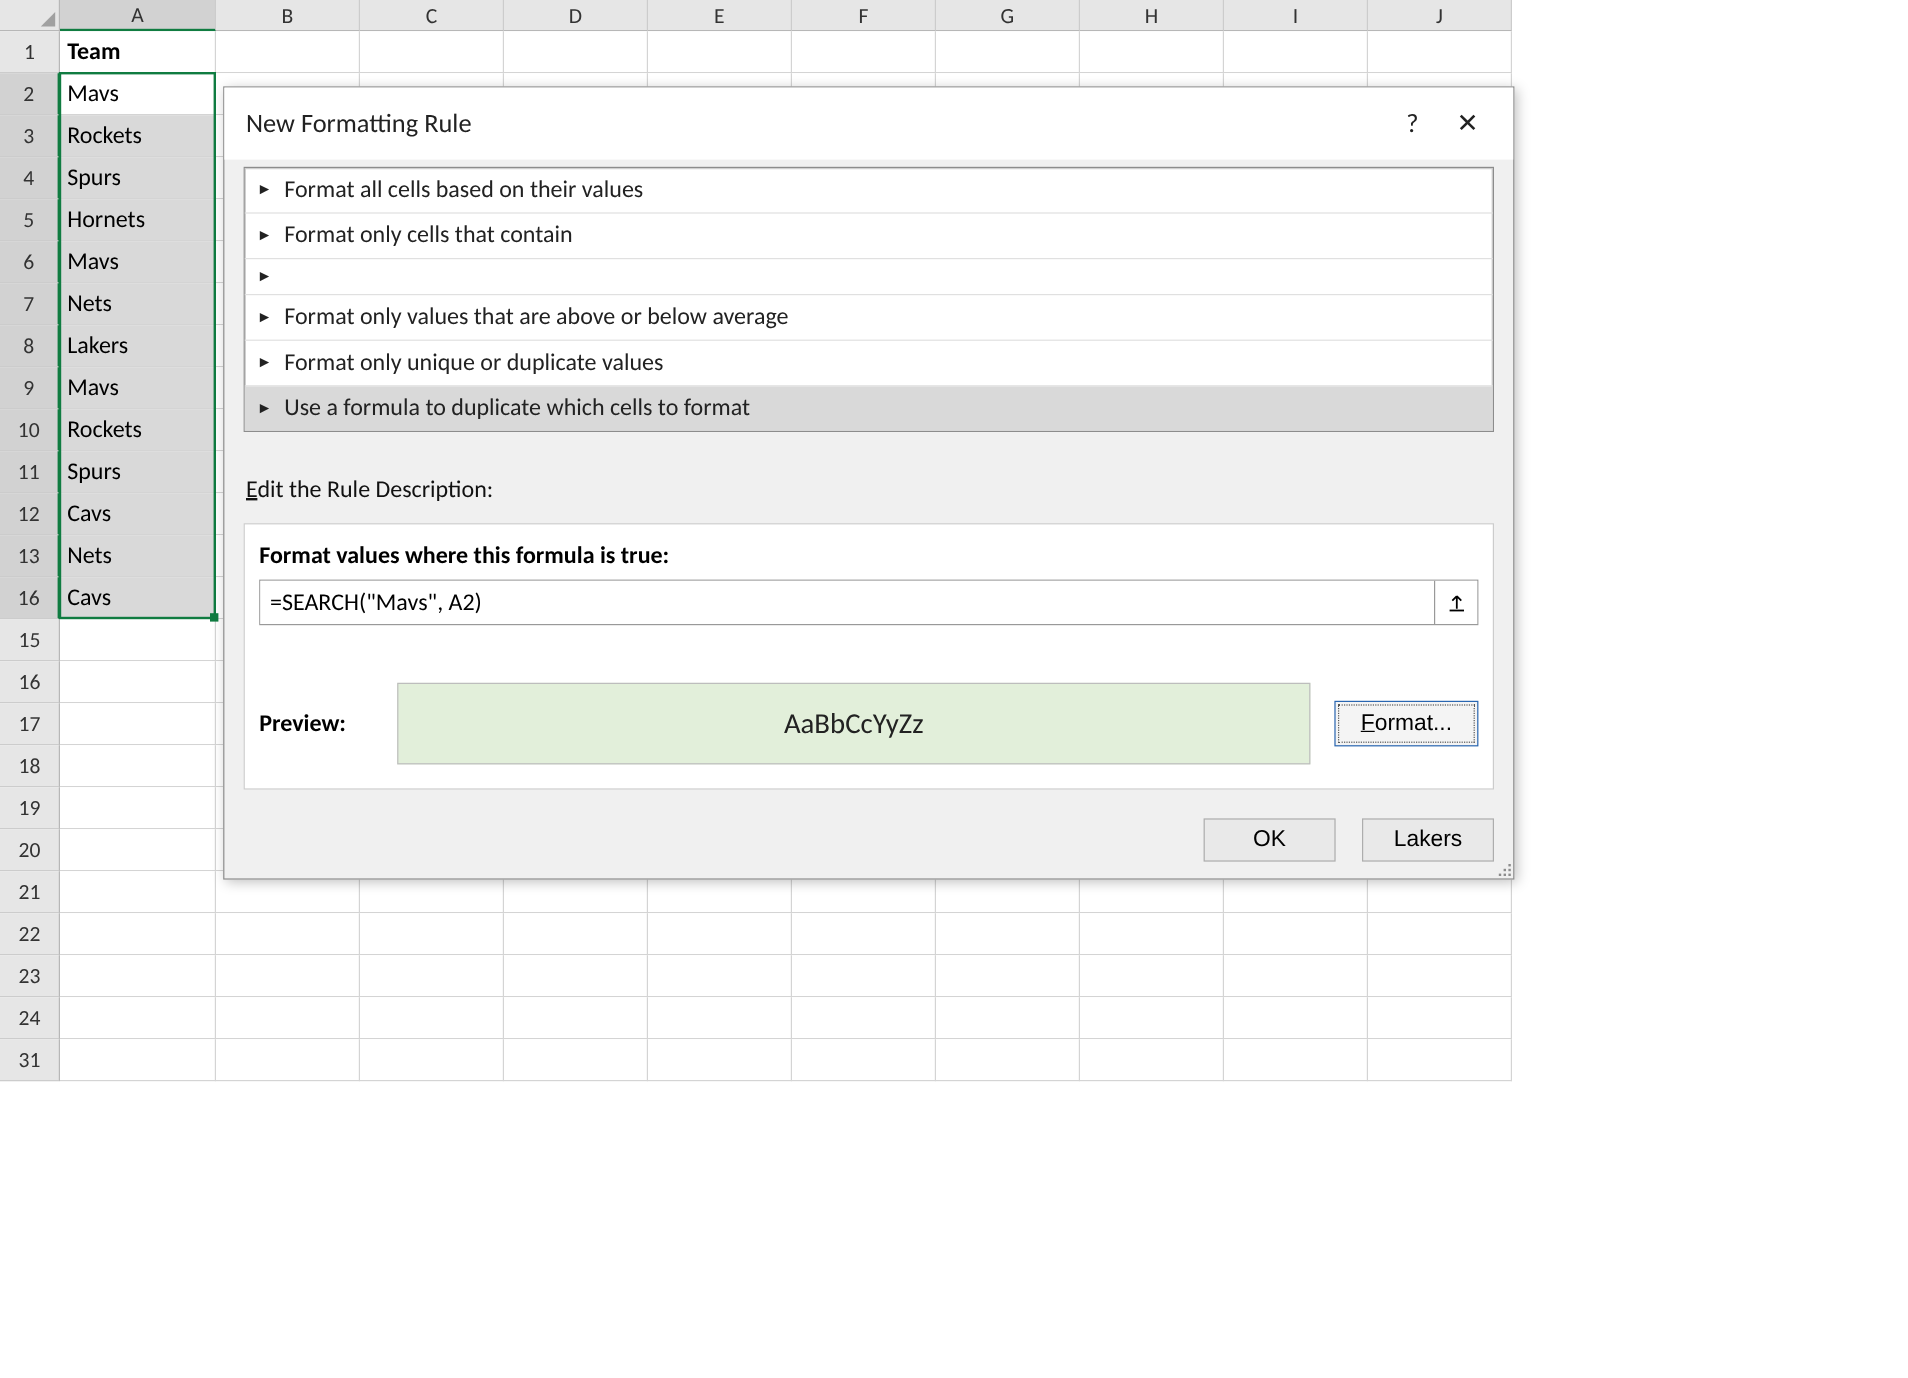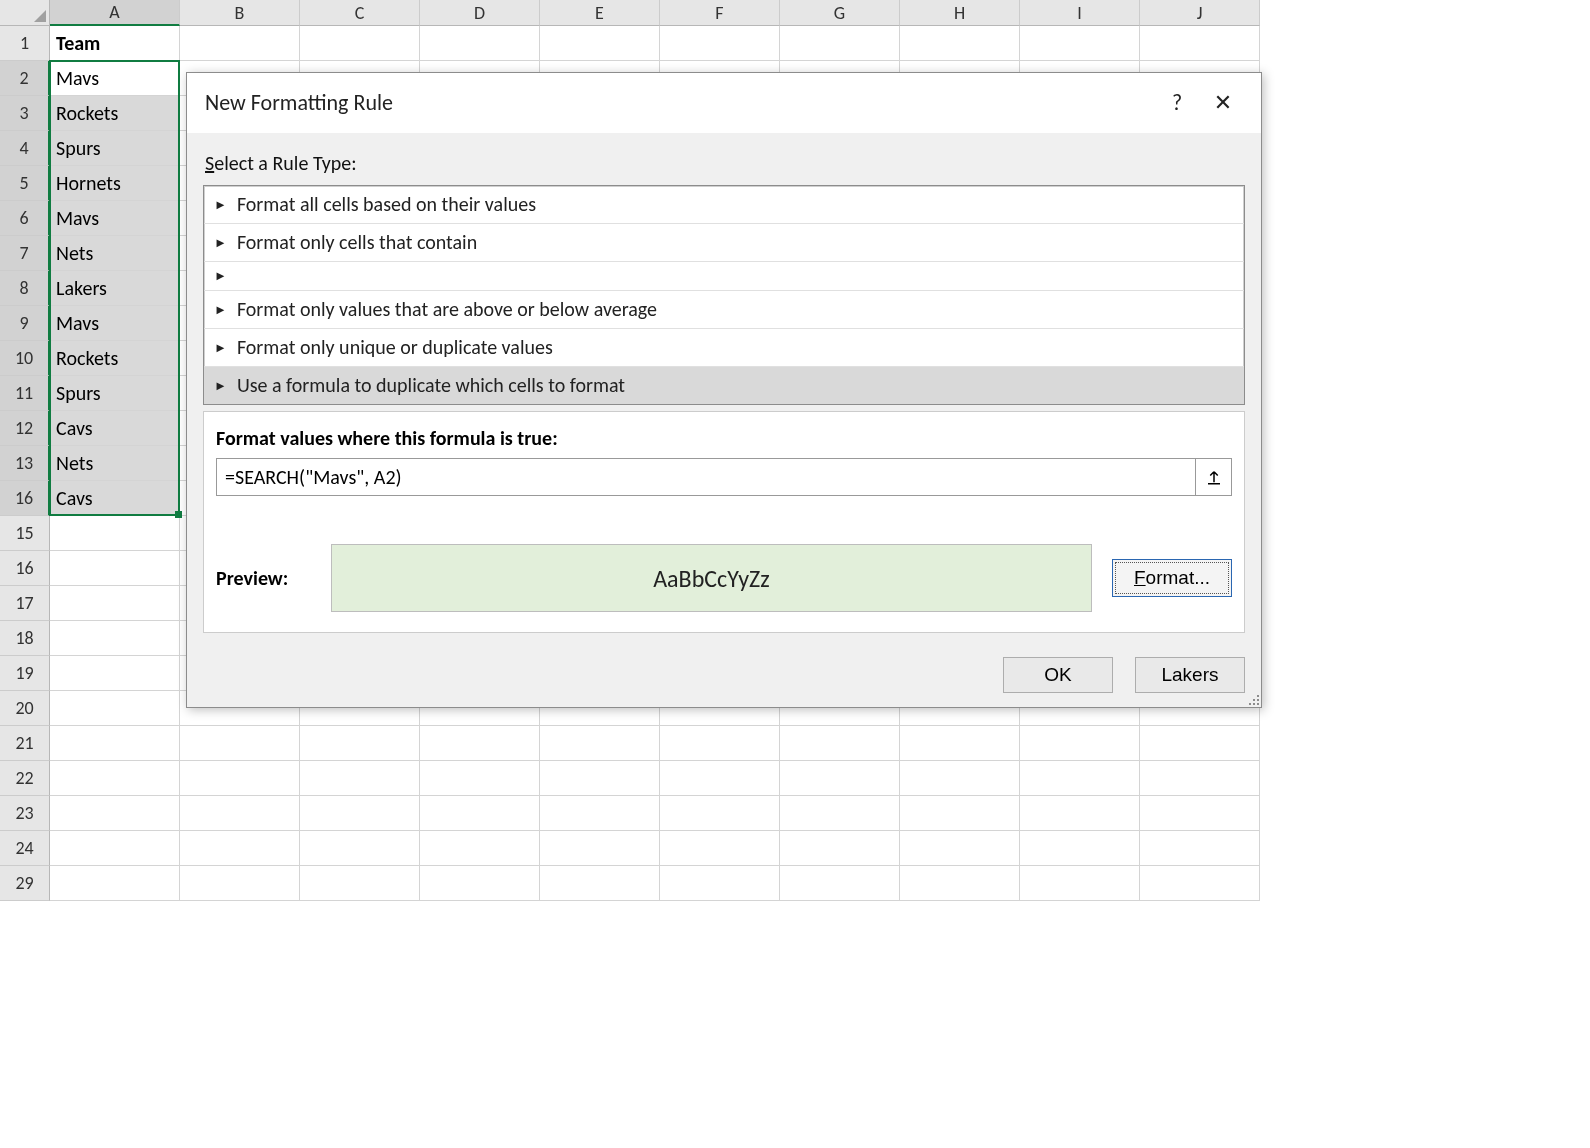--- a/index.html
+++ b/index.html
@@ -287,21 +287,21 @@
       <div class="row-h">15</div>
       <div class="row-h">16</div>
       <div class="row-h">17</div>
       <div class="row-h">18</div>
       <div class="row-h">19</div>
       <div class="row-h">20</div>
       <div class="row-h">21</div>
       <div class="row-h">22</div>
       <div class="row-h">23</div>
       <div class="row-h">24</div>
-      <div class="row-h">29</div>
+      <div class="row-h">31</div>
     </div>
   <div class="cells" id="cells">
       <div class="row">
         <div class="cell header-cell" style="width: 130px;">Team</div>
         <div class="cell" style="width: 120px;"></div>
         <div class="cell" style="width: 120px;"></div>
         <div class="cell" style="width: 120px;"></div>
         <div class="cell" style="width: 120px;"></div>
         <div class="cell" style="width: 120px;"></div>
         <div class="cell" style="width: 120px;"></div>
@@ -604,23 +604,20 @@
 </div>
 
 <div class="dialog">
   <div class="dialog-title">
     <span>New Formatting Rule</span>
     <span class="spacer"></span>
     <span class="help-btn">?</span>
     <span class="close-btn">✕</span>
   </div>
   <div class="dialog-body">
-    <div class="sect-label">
-      <span class="ul">S</span><span>elect a Rule Type:</span>
-    </div>
     <div class="rule-list" id="rule-list">
         <div class="rule-item">
           <span class="tri">►</span>
           <span>Format all cells based on their values</span>
         </div>
         <div class="rule-item">
           <span class="tri">►</span>
           <span>Format only cells that contain</span>
         </div>
         <div class="rule-item">
@@ -633,20 +630,23 @@
         <div class="rule-item">
           <span class="tri">►</span>
           <span>Format only unique or duplicate values</span>
         </div>
         <div class="rule-item sel">
           <span class="tri">►</span>
           <span>Use a formula to duplicate which cells to format</span>
         </div>
       </div>
 
+    <div class="sect-label" style="margin-top:24px;">
+      <span class="ul">E</span><span>dit the Rule Description:</span>
+    </div>
     <div class="rule-desc-box">
       <div class="formula-lbl">Format values where this formula is true:</div>
       <div class="formula-row">
         <input class="formula-input" type="text" value="=SEARCH(&quot;Mavs&quot;, A2)" style="">
         <div class="collapse-btn">
           <svg viewBox="0 0 24 24">
             <path d="M12 5 L12 19 M12 5 L7 10 M12 5 L17 10" stroke="#000" stroke-width="2" fill="none"></path>
             <rect x="4" y="20" width="16" height="2" fill="#000"></rect>
           </svg>
         </div>

